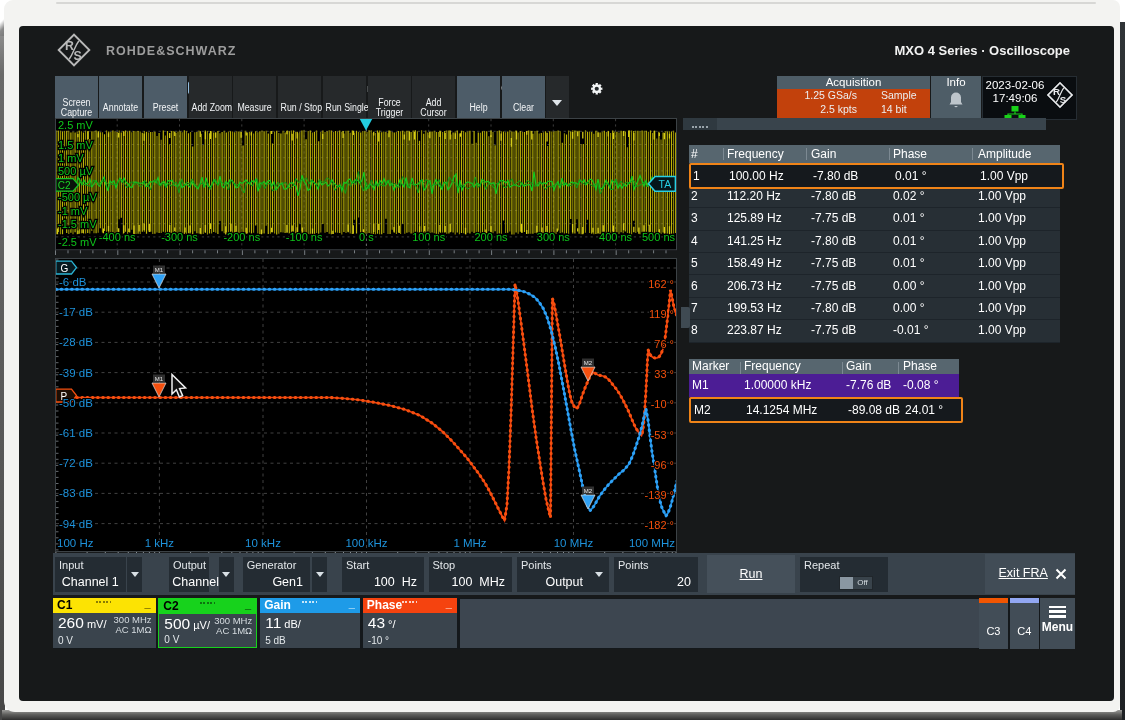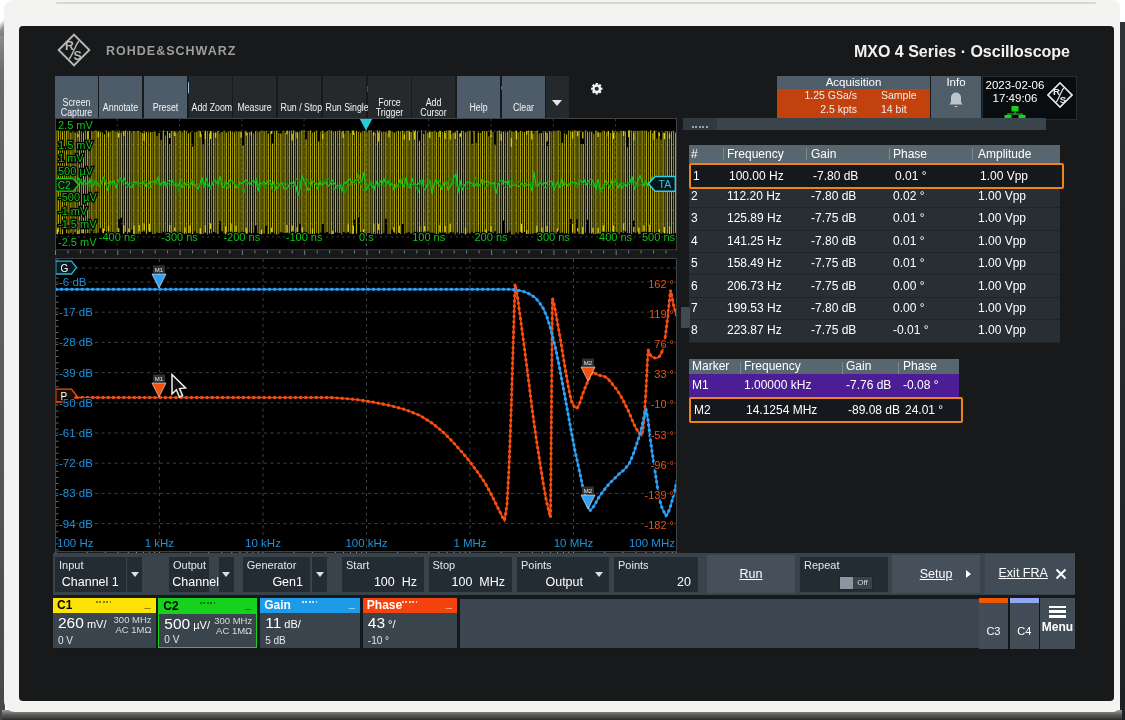--- a/index.html
+++ b/index.html
@@ -42,21 +42,21 @@
 
   <div class="abs" style="left:36px;top:5px">
       <svg width="38" height="38" viewBox="0 0 40 40">
         <rect x="8.6" y="8.6" width="22.8" height="22.8" transform="rotate(45 20 20)" fill="none" stroke="#b9b9b9" stroke-width="2.0"></rect>
         <text x="10.5" y="20" font-size="13" font-weight="bold" fill="#b9b9b9" font-family="Liberation Sans">R</text>
         <text x="19.5" y="30" font-size="13" font-weight="bold" fill="#b9b9b9" font-family="Liberation Sans">S</text>
         <path d="M25 10.5 C20.5 16.5 19.5 23.5 15 29.5" fill="none" stroke="#b9b9b9" stroke-width="1.5"></path>
       </svg>
     </div>
   <div class="abs" style="left:87px;top:18px;font-size:12.5px;font-weight:bold;color:#9d9d9d;letter-spacing:1.0px">ROHDE&amp;SCHWARZ</div>
-  <div class="abs" style="left:0;top:17px;width:1051px;text-align:right;font-size:16px;font-weight:bold;color:#f2f2f2">MXO 4 Series · Oscilloscope</div>
+  <div class="abs" style="left:0;top:17px;width:1051px;text-align:right;font-size:13px;font-weight:bold;color:#f2f2f2">MXO 4 Series · Oscilloscope</div>
 
   <div class="tbtn" style="left:35.6px">
       <div class="tico"><svg width="20" height="16" viewBox="0 0 20 16" style="">
           <rect x="1" y="4" width="18" height="11" rx="1.8" fill="#d9dee2"></rect>
           <rect x="6.5" y="1.5" width="7" height="3" rx="1" fill="#d9dee2"></rect>
           <circle cx="10" cy="9.5" r="3.6" fill="#4d5c68"></circle>
           <circle cx="10" cy="9.5" r="2.1" fill="#d9dee2"></circle>
         </svg></div>
       <div class="tlbl2">Screen<br>Capture</div>
     </div>
@@ -465,23 +465,20 @@
         <div class="abs fval" style="right:7px;bottom:3px">20</div>
       </div>
  <div class="abs fbtn" style="left:654px;width:88px"><span>Run</span></div>
  <div class="abs fbox" style="left:747px;width:87.5px">
    <div class="flab">Repeat</div>
    <div class="abs" style="left:38.5px;top:19.2px;width:32px;height:12.2px;background:#39434b;border:1px solid #20262b">
      <div class="abs" style="left:0;top:0;width:13px;height:12.2px;background:#8a97a2"></div>
      <div class="abs" style="left:14px;top:0;width:18px;font-size:8px;color:#d6dde2;line-height:12px;text-align:center">Off</div>
    </div>
  </div>
- <div class="abs fbtn" style="left:838.8px;width:88.5px"><span>Setup</span>
-   <div class="abs" style="right:9px;top:15px;width:0;height:0;border-top:4.5px solid transparent;border-bottom:4.5px solid transparent;border-left:5.5px solid #fff"></div>
- </div>
  <div class="abs fbtn" style="left:932.4px;width:89.6px;top:1px;height:40px;background:#414c56">
    <span style="margin-right:14px">Exit FRA</span>
    <div class="abs" style="right:8px;top:14px">
           <svg width="12" height="12" viewBox="0 0 12 12" style="">
             <path d="M1.5 1.5 L10.5 10.5 M10.5 1.5 L1.5 10.5" stroke="#fff" stroke-width="2"></path>
           </svg>
         </div>
  </div>
 </div>
 

